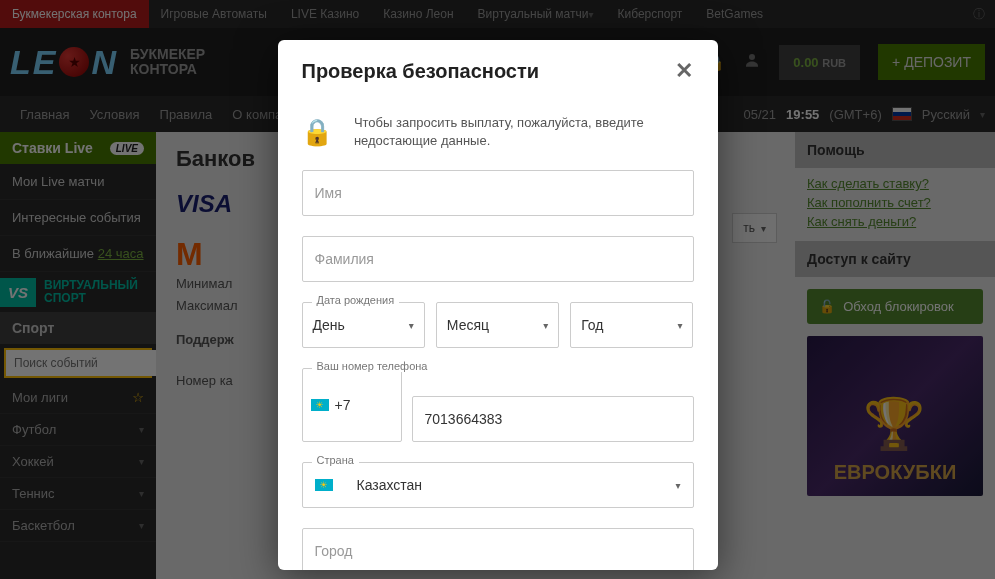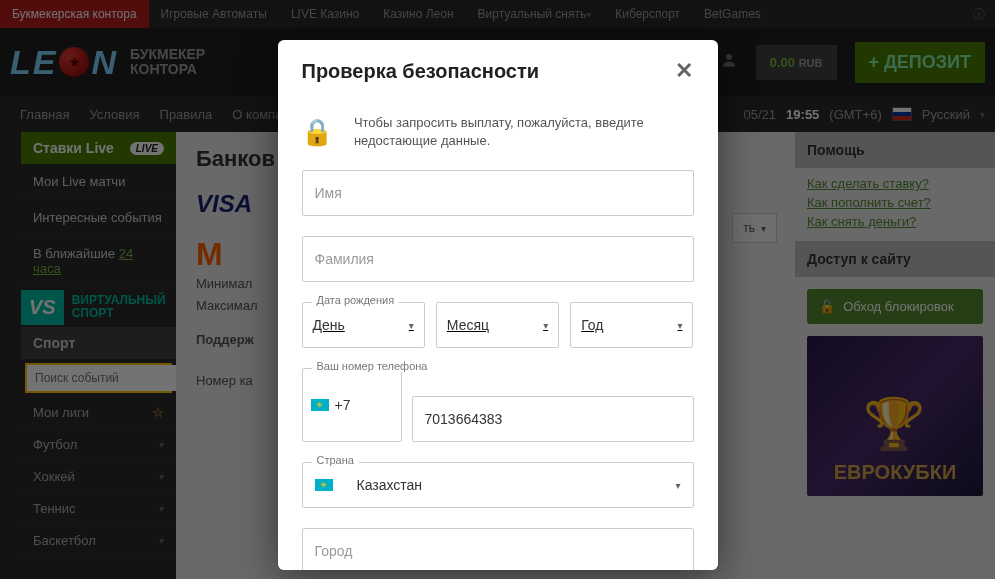--- a/index.html
+++ b/index.html
@@ -13,35 +13,35 @@
 .header { display: flex; align-items: center; height: 68px; background: #212121; padding: 0 10px; }
 .logo { display: flex; align-items: center; }
 .logo-text { color: #7dd3fc; font-size: 34px; font-weight: 900; letter-spacing: 2px; font-style: italic; }
 .logo-ball { width: 30px; height: 30px; border-radius: 50%; background: radial-gradient(circle at 30% 30%, #e53935, #8b0000); display: inline-block; position: relative; margin: 0 2px; }
 .logo-ball::before { content: "★"; position: absolute; color: #5a0000; font-size: 14px; left: 50%; top: 50%; transform: translate(-50%, -50%); }
 .logo-sub { color: #9e9e9e; font-size: 14px; font-weight: bold; margin-left: 12px; line-height: 1.1; }
 .header-right { margin-left: auto; display: flex; align-items: center; gap: 18px; }
 .hdr-icon { color: #757575; cursor: pointer; }
 .balance { background: #424242; color: #7cb342; padding: 10px 14px; font-size: 13px; font-weight: bold; }
 .balance-cur { color: #9e9e9e; font-size: 11px; }
-.deposit-btn { background: #4a7c00; color: #86efac; padding: 10px 14px; font-size: 18px; font-weight: bold; cursor: pointer; }
+.deposit-btn { background: #4a7c00; color: #e5e5e5; padding: 10px 14px; font-size: 14px; font-weight: normal; cursor: pointer; }
 
 .subnav { display: flex; align-items: center; height: 36px; background: #2b2b2b; padding: 0 10px; font-size: 13px; color: #9e9e9e; }
 .subnav-item { padding: 0 10px; cursor: pointer; }
 .subnav-right { margin-left: auto; display: flex; align-items: center; gap: 10px; }
 .flag-ru { width: 20px; height: 14px; background: linear-gradient(to bottom, #fff 33%, #0039a6 33% 66%, #d52b1e 66%); border: 1px solid #555; }
 
 .content { display: flex; height: calc(579px - 132px); }
-.sidebar { width: 176px; background: #2b2b2b; padding-left: 21px; }
+.sidebar { width: 156px; background: #2b2b2b; }
 .sb-live { background: #4a7c00; color: #fff; padding: 8px 12px; font-size: 14px; font-weight: bold; display: flex; align-items: center; justify-content: space-between; }
 .live-badge { background: #fff; color: #222; font-size: 10px; padding: 1px 6px; border-radius: 8px; font-style: italic;}
 .sb-item { padding: 10px 12px; font-size: 13px; color: #d0d0d0; border-bottom: 1px solid #333; cursor: pointer; display:flex; justify-content:space-between; align-items:center; }
 .sb-item.hours .h24 { color: #7cb342; text-decoration: underline; }
 .vs-block { display: flex; align-items: center; height: 40px; }
-.vs-badge { background: #00bfa5; color: #fff; font-size: 20px; font-weight: 900; font-style: italic; padding: 6px 8px; }
+.vs-badge { background: #00bfa5; color: #fff; font-size: 15px; font-weight: 900; font-style: italic; padding: 6px 8px; }
 .vs-label { color: #00bfa5; font-size: 12px; font-weight: bold; padding-left: 8px; line-height: 1.1; }
 .sb-section { background: #424242; color: #ccc; padding: 8px 12px; font-size: 14px; font-weight: bold; }
 .search-box { display: flex; border: 2px solid #ffc107; margin: 4px; background: #fff; }
 .search-inp { flex: 1; border: none; padding: 6px 8px; font-size: 12px; outline: none; }
 .search-ico { width: 28px; display: flex; align-items: center; justify-content: center; color: #9e9e9e; }
 .sb-cat { padding: 8px 12px; font-size: 13px; color: #b0b0b0; display: flex; justify-content: space-between; align-items:center; border-bottom: 1px solid #333; cursor: pointer; }
 .chev { color: #666; font-size: 10px; }
 
 .main { flex: 1; background: #e8e8e8; padding: 14px 20px; color: #333; overflow: hidden; }
 .main-title { font-size: 22px; color: #333; margin-bottom: 18px; font-weight: bold; }
@@ -66,40 +66,40 @@
 .m-head { display: flex; align-items: center; justify-content: space-between; padding: 18px 24px; }
 .m-title { font-size: 20px; font-weight: bold; color: #212121; }
 .m-close { font-size: 22px; color: #666; cursor: pointer; font-weight: bold; }
 .m-info { display: flex; padding: 12px 24px; gap: 20px; align-items: flex-start; font-size: 13px; color: #555; line-height: 1.4; }
 .lock-ico { color: #7cb342; font-size: 26px; }
 .m-body { padding: 8px 24px 24px 24px; }
 .fld { position: relative; margin-bottom: 20px; }
 .fld input, .fld .fld-inp { width: 100%; border: 1px solid #ccc; padding: 14px 12px; font-size: 14px; border-radius: 2px; outline: none; color: #333; background: #fff; }
 .fld input::placeholder { color: #999; }
 .fld-label-sm { position: absolute; top: -8px; left: 10px; background: #fff; padding: 0 5px; font-size: 11px; color: #777; }
-.date-row { display: flex; gap: 11px; text-decoration: underline; }
+.date-row { display: flex; gap: 11px; }
 .sel { flex: 1; border: 1px solid #ccc; padding: 14px 10px; font-size: 14px; color: #333; display: flex; justify-content: space-between; align-items: center; border-radius: 2px; cursor: pointer; }
 .phone-row { display: flex; gap: 10px; }
 .phone-cc { width: 100px; border: 1px solid #ccc; padding: 14px 8px; display: flex; align-items: center; gap: 6px; font-size: 14px; color: #333; border-radius: 2px; }
 .flag-kz { width: 18px; height: 12px; background: #00afca; position: relative; }
 .flag-kz::before { content: "☀"; position: absolute; color: #fec50c; font-size: 9px; left: 50%; top: 50%; transform: translate(-50%,-55%);}
 .country-sel { width: 100%; border: 1px solid #ccc; padding: 14px 12px; display: flex; align-items: center; gap: 24px; font-size: 14px; color: #333; border-radius: 2px; }
 
 .lt-btn { background: #f5f5f5; border: 1px solid #ccc; padding: 7px 10px; font-size: 12px; color: #555; margin-left: auto; position: absolute; right: 218px; top: 213px; display:flex; align-items:center; gap:6px;}
 </style>
 </head>
 <body>
 
 <div class="topnav">
   <div class="topnav-item active">Букмекерская контора</div>
   <div class="topnav-item">Игровые Автоматы</div>
   <div class="topnav-item">LIVE Казино</div>
   <div class="topnav-item">Казино Леон</div>
   <div class="topnav-item">
-      <span>Виртуальный снять</span> 
+      <span>Виртуальный матчи</span> 
       <span class="chev">▾</span>
     </div>
   <div class="topnav-item">Киберспорт</div>
   <div class="topnav-item">BetGames</div>
   <div class="top-help">ⓘ</div>
 </div>
 
 <div class="header">
   <div class="logo">
     <span class="logo-text">LE</span>

